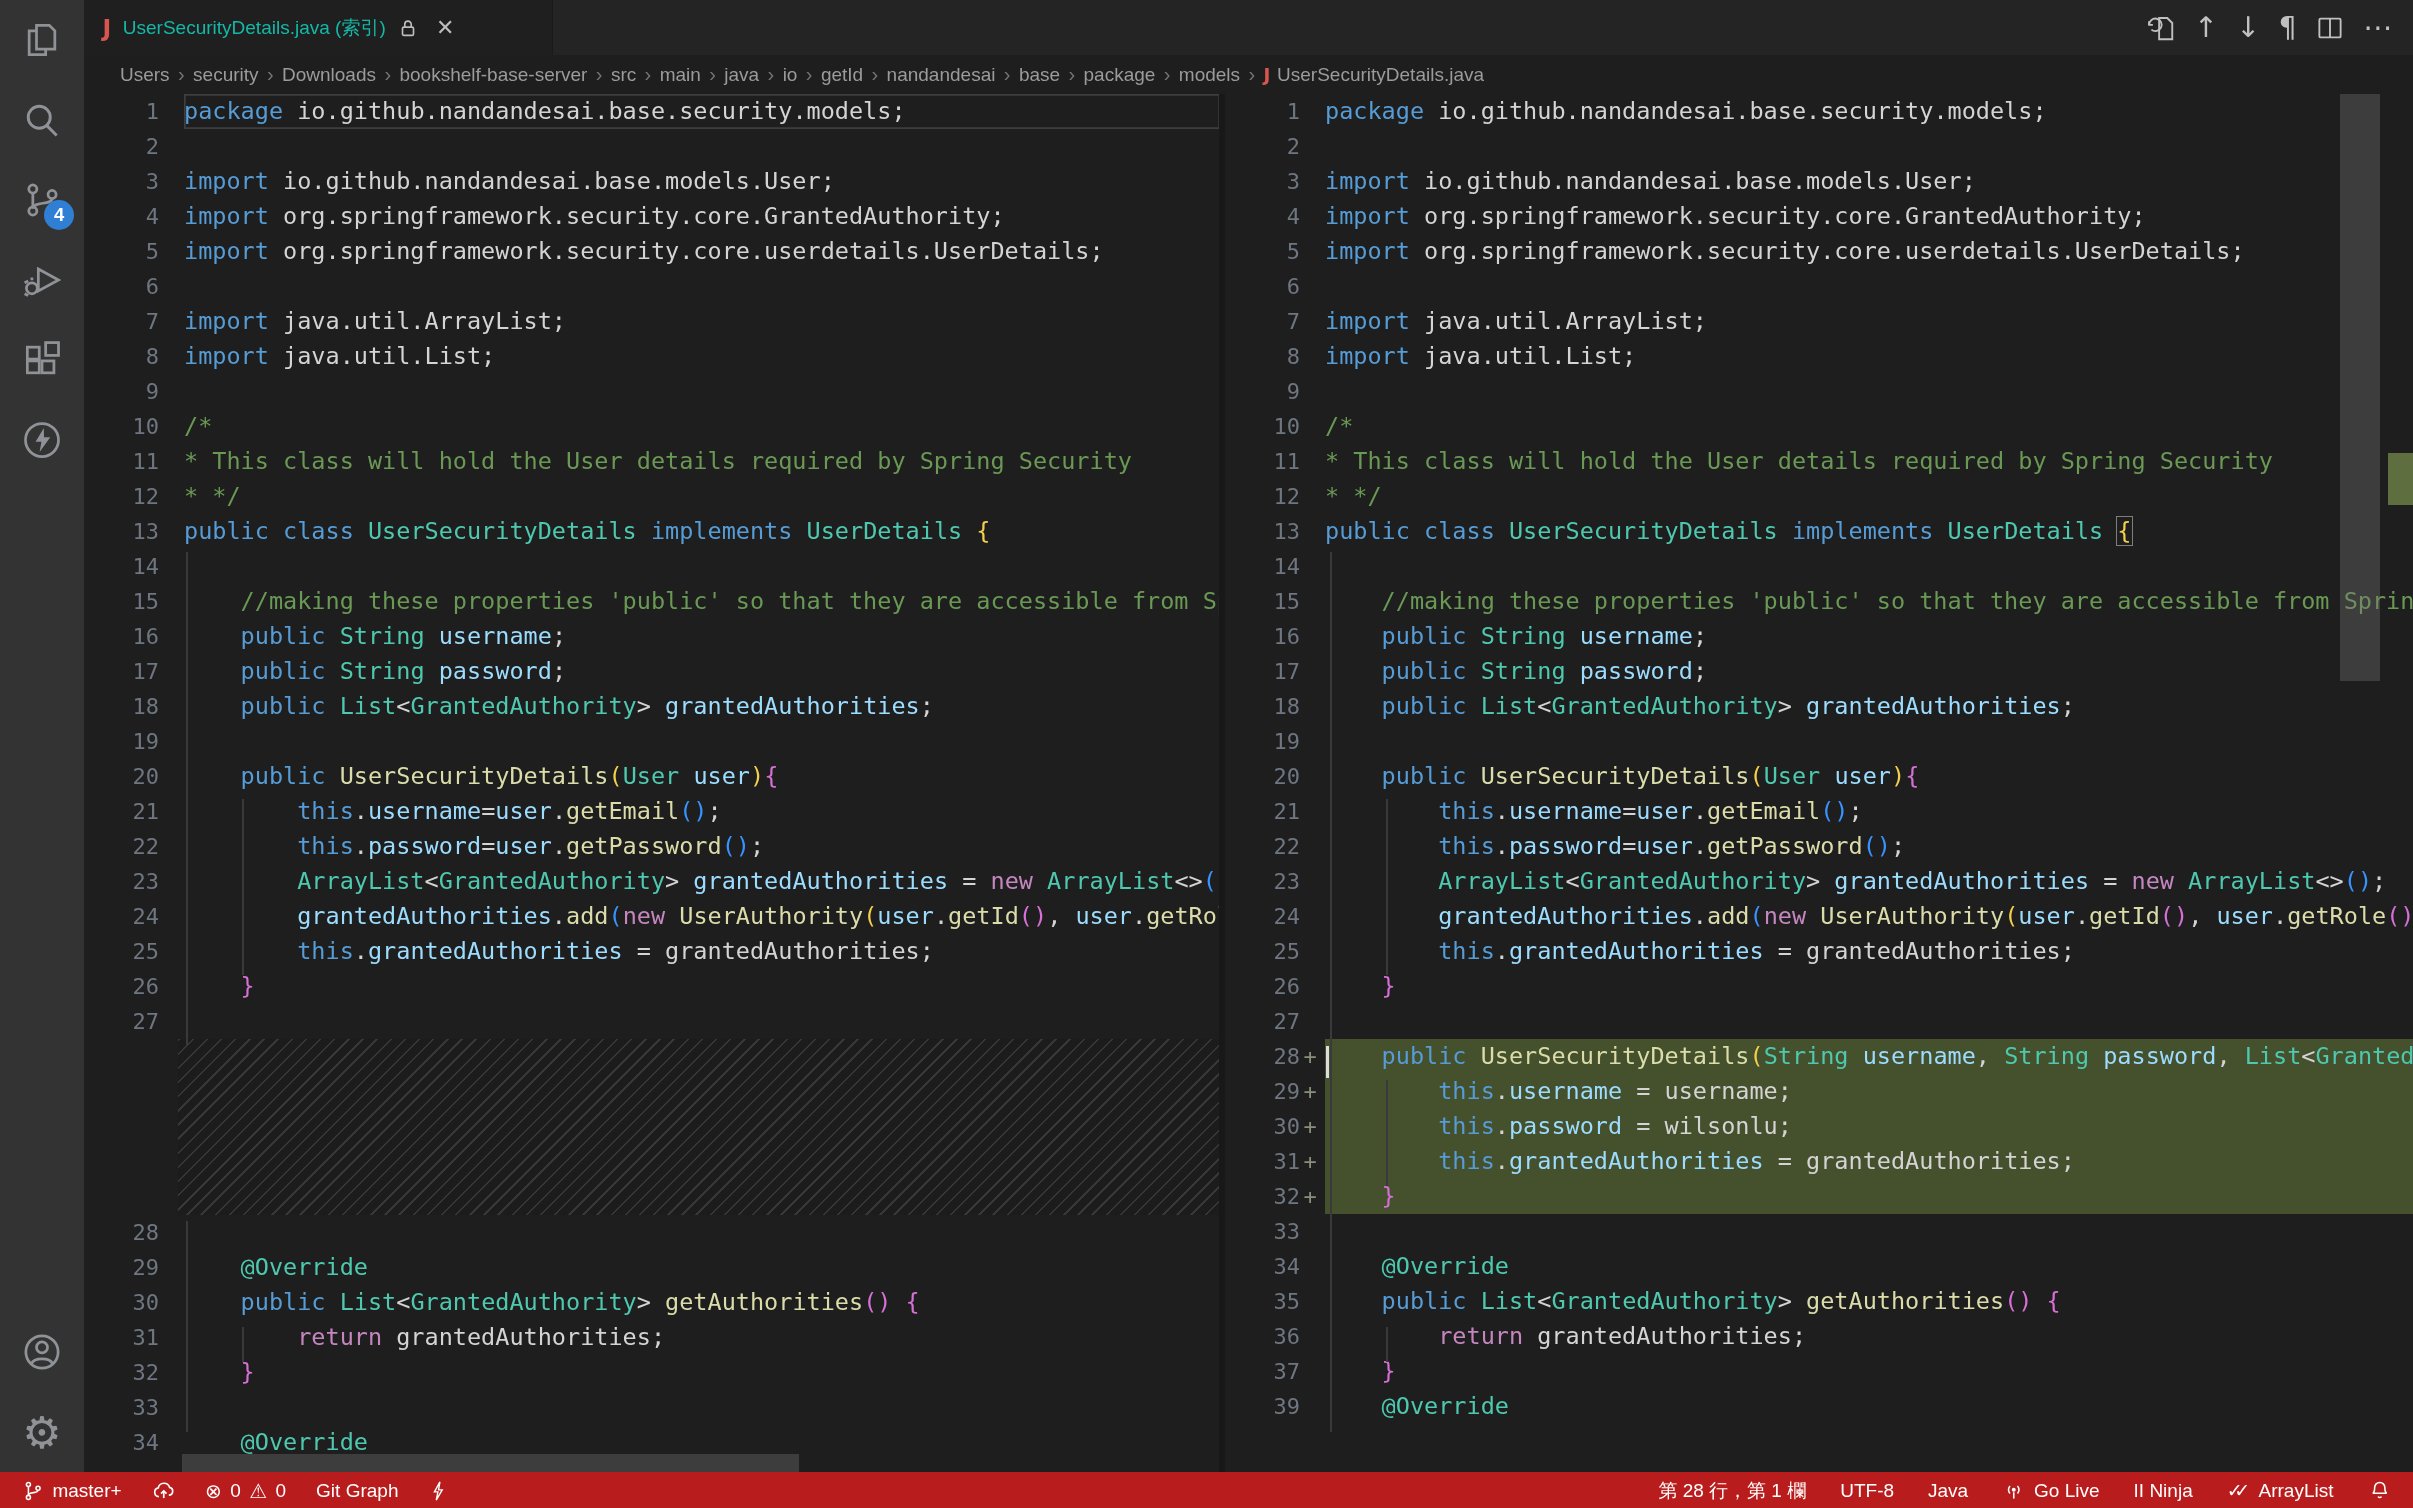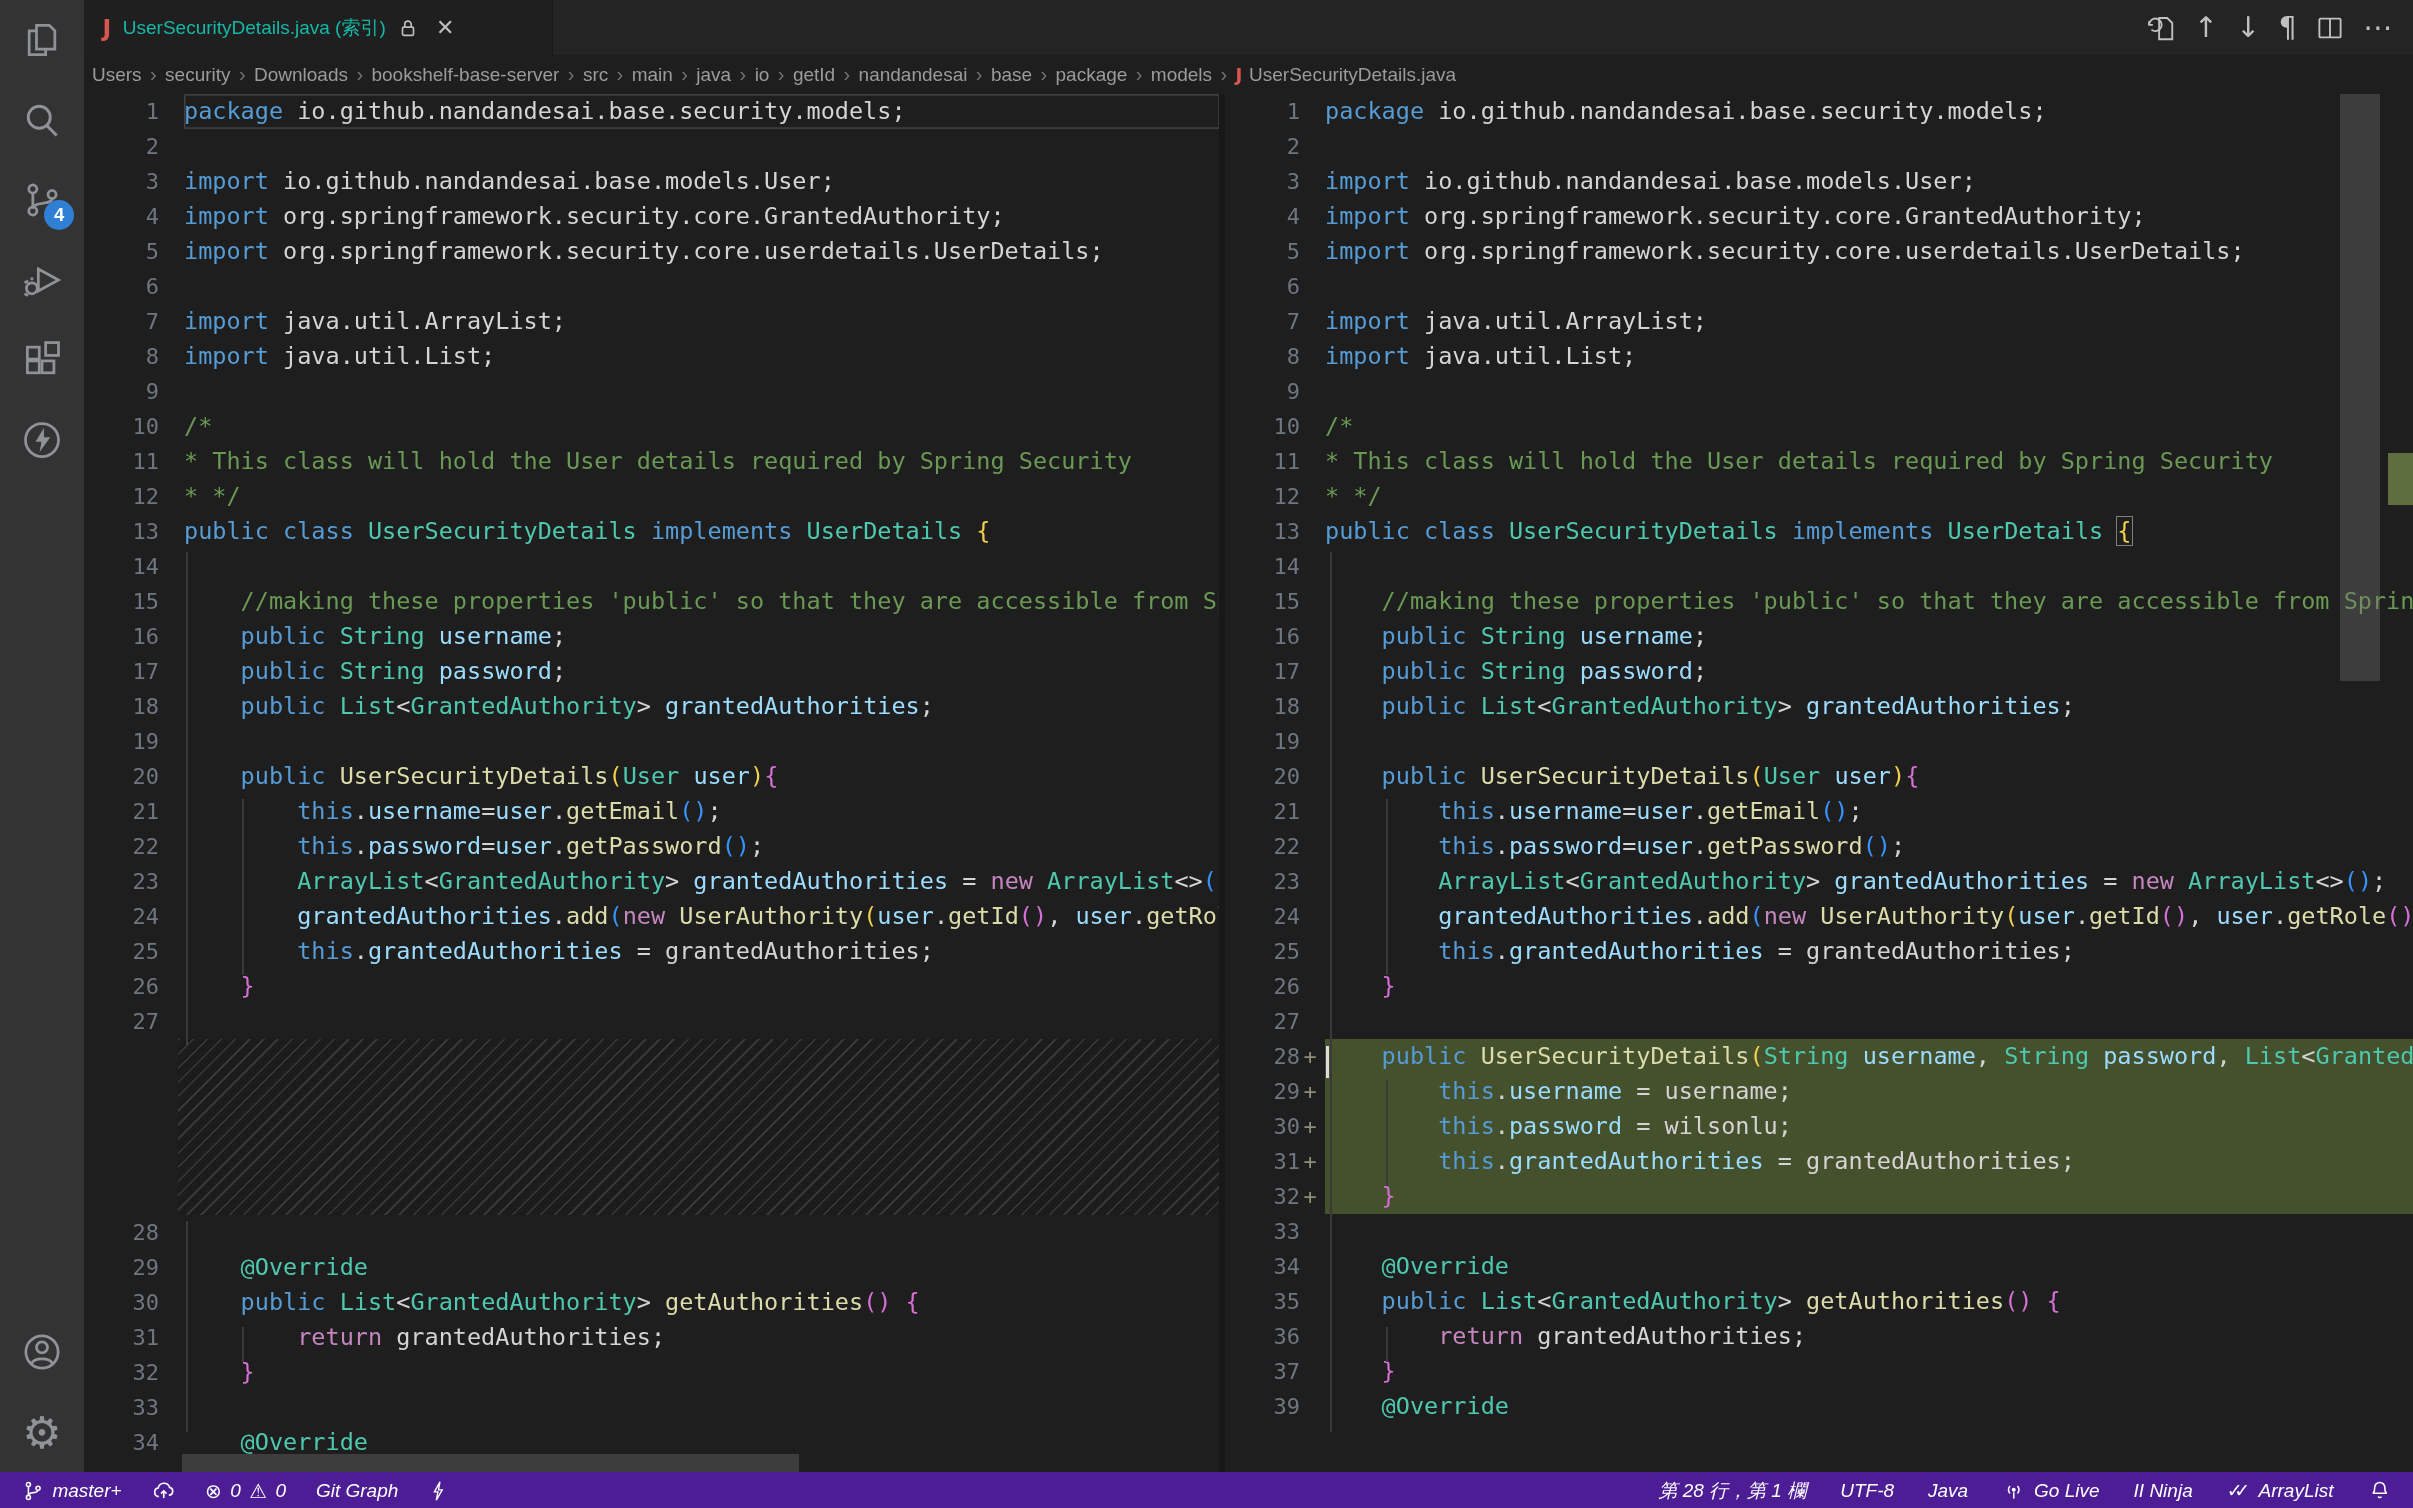--- a/index.html
+++ b/index.html
@@ -16,21 +16,21 @@
   
   .tabbar{position:absolute;left:84px;top:0;width:2330px;height:55px;background:#242425;display:flex;align-items:stretch;}
   .tab{width:469px;background:#1f1f1f;border-right:0.8px solid #191919;display:flex;align-items:center;padding:0 15px 0 18.4px;gap:11.7px;}
   .jicon{color:#d95550;font-weight:bold;font-size:23.5px;font-family:"DejaVu Sans",sans-serif;}
   .tab-title{font-size:19px;color:#14b8a6;white-space:nowrap;}
   .tab-x{color:#bdbdbd;font-size:22px;margin-left:5px;}
   .tab-actions{margin-left:auto;display:flex;align-items:center;gap:18.4px;padding-right:22px;color:#c0c0c0;}
   .ta-glyph{font-size:28.5px;color:#c0c0c0;font-family:"DejaVu Sans",sans-serif;}
 
   
-  .breadcrumb{position:absolute;left:84px;top:55px;width:2330px;height:39px;display:flex;align-items:center;padding-left:8px;font-size:19px;color:#9b9b9b;white-space:nowrap;overflow:hidden;}
+  .breadcrumb{position:absolute;left:84px;top:55px;width:2330px;height:39px;display:flex;align-items:center;padding-left:36px;font-size:19px;color:#9b9b9b;white-space:nowrap;overflow:hidden;}
   .bc-sep{color:#767676;margin:0 8.4px;font-size:20px;}
   .bc-j{color:#d95550;font-weight:bold;font-size:18.4px;margin-right:6.7px;font-family:"DejaVu Sans",sans-serif;}
 
   
   .pane{position:absolute;top:94px;height:1378px;overflow:hidden;background:#1e1e1e;}
   .pane-left{left:84px;width:1136px;}
   .pane-right{left:1225px;width:1188px;}
   .sash{position:absolute;left:1219px;top:94px;width:5.9px;height:1378px;background:#181818;}
 
   .row{display:flex;height:35px;line-height:35px;font-family:"DejaVu Sans Mono",monospace;font-size:23.5px;white-space:pre;}
@@ -47,21 +47,21 @@
   .t-cm{color:#6a9955}.t-pl{color:#d4d4d4}.t-mg{color:#c586c0}
   .t-b1{color:#f2d04b}.t-b2{color:#d670d6}.t-b3{color:#3794ff}
   .bbox{outline:1.7px solid #7e7e7e;outline-offset:-0.8px;}
 
   .guide{position:absolute;width:1.7px;background:#3a3a3a;}
   .cursor{position:absolute;width:2.5px;height:32px;background:#dcdcdc;}
   .vscroll{position:absolute;background:rgba(121,121,121,0.35);}
   .diff-marker{position:absolute;background:#5f6e3e;}
 
   
-  .statusbar{position:absolute;left:0;top:1472px;width:2413px;height:37px;background:#4c1d95;color:#ffffff;display:flex;align-items:center;font-size:19px;padding:0 22px;gap:30px;font-style:italic;}
+  .statusbar{position:absolute;left:0;top:1472px;width:2413px;height:37px;background:#b91c1c;color:#ffffff;display:flex;align-items:center;font-size:19px;padding:0 22px;gap:30px;}
   .sb-item{display:flex;align-items:center;gap:8.4px;white-space:nowrap;}
   .sb-right{margin-left:auto;display:flex;align-items:center;gap:34px;}
   .sb-glyph{font-size:20px;font-family:"DejaVu Sans",sans-serif;}
   .sb-check{letter-spacing:-8.4px;margin-right:8.4px;}
   svg{display:block;}
 </style>
 </head>
 <body>
 
 <div class="app">

